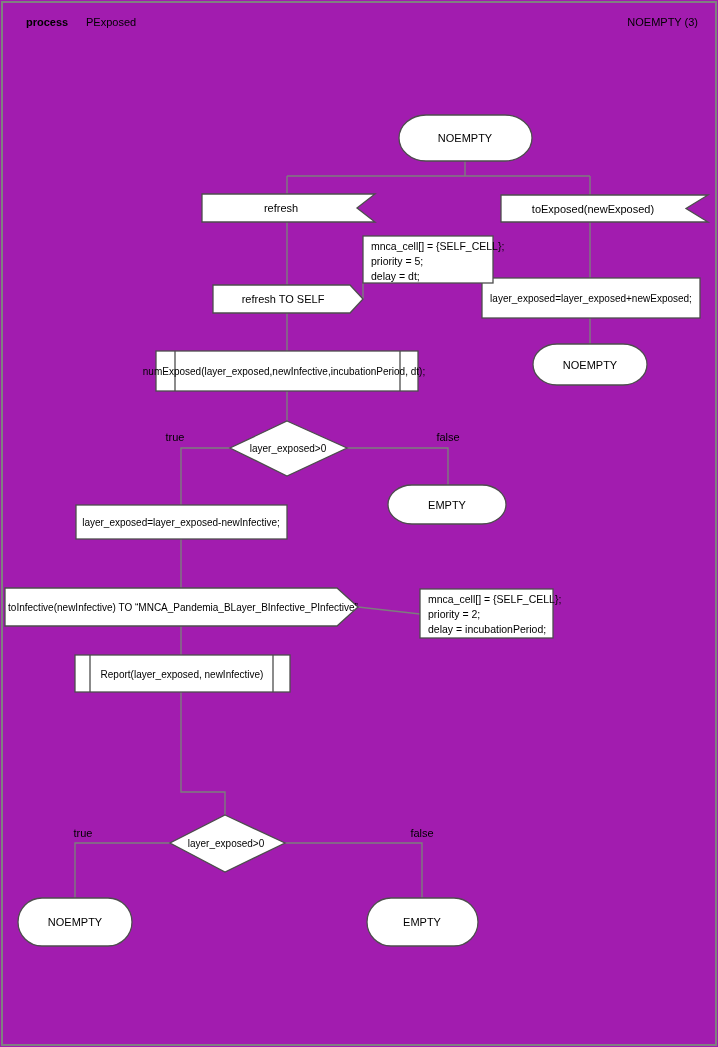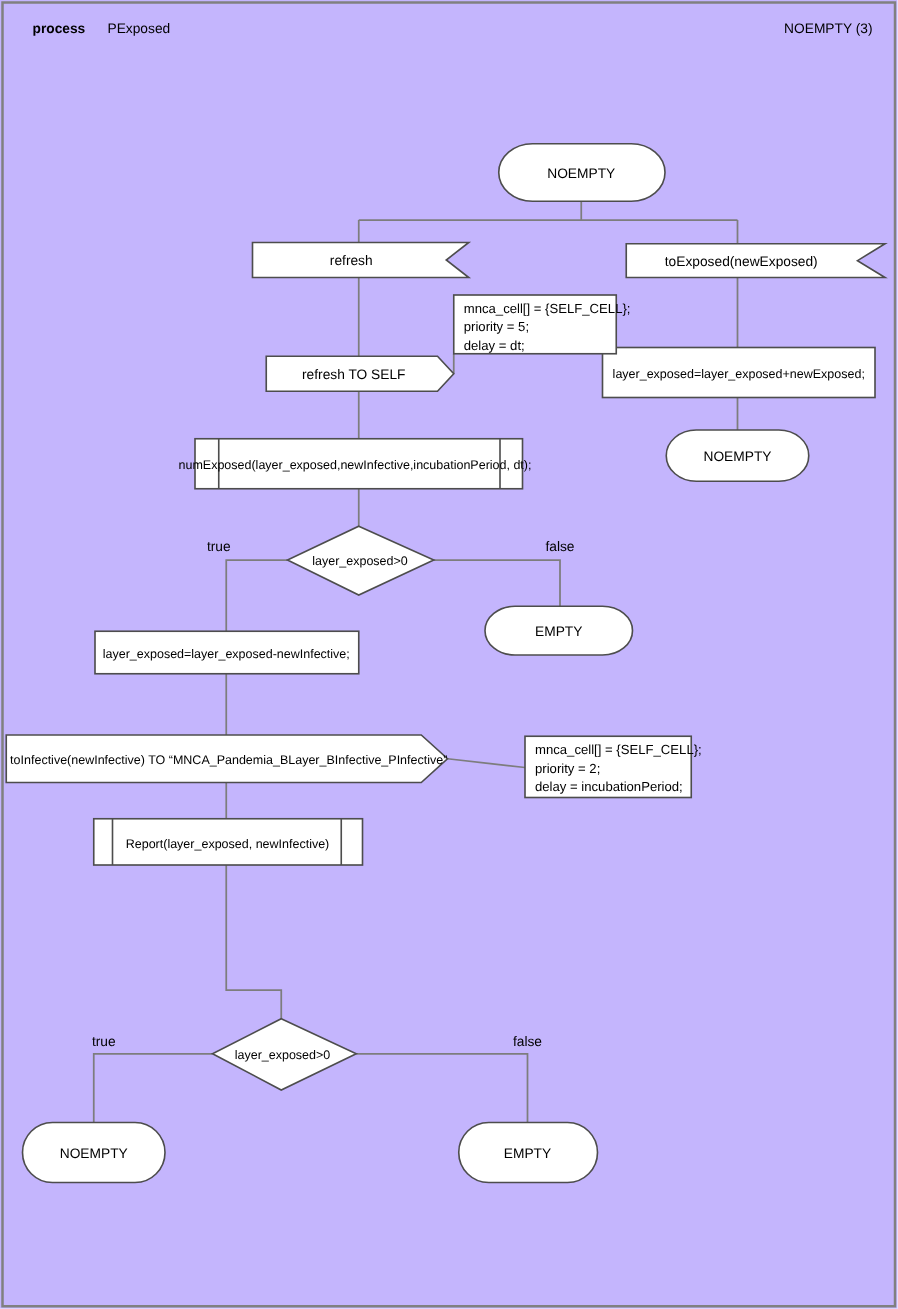--- a/index.html
+++ b/index.html
@@ -1,19 +1,19 @@
 <!DOCTYPE html>
 <html><head>
 <meta charset="utf-8">
 <style>
   html,body{margin:0;padding:0;background:#ffffff;}
   .page{
     position:relative;
     width:718px;height:1047px;
-    background:#c4b5fd;
+    background:#a21caf;
     font-family:"Liberation Sans", sans-serif;
     overflow:hidden;
   }
   svg{display:block;}
   text{
     font-family:"Liberation Sans", sans-serif;
     fill:#000000;
     font-size:11px;
   }
   .t-small{font-size:10px;}

